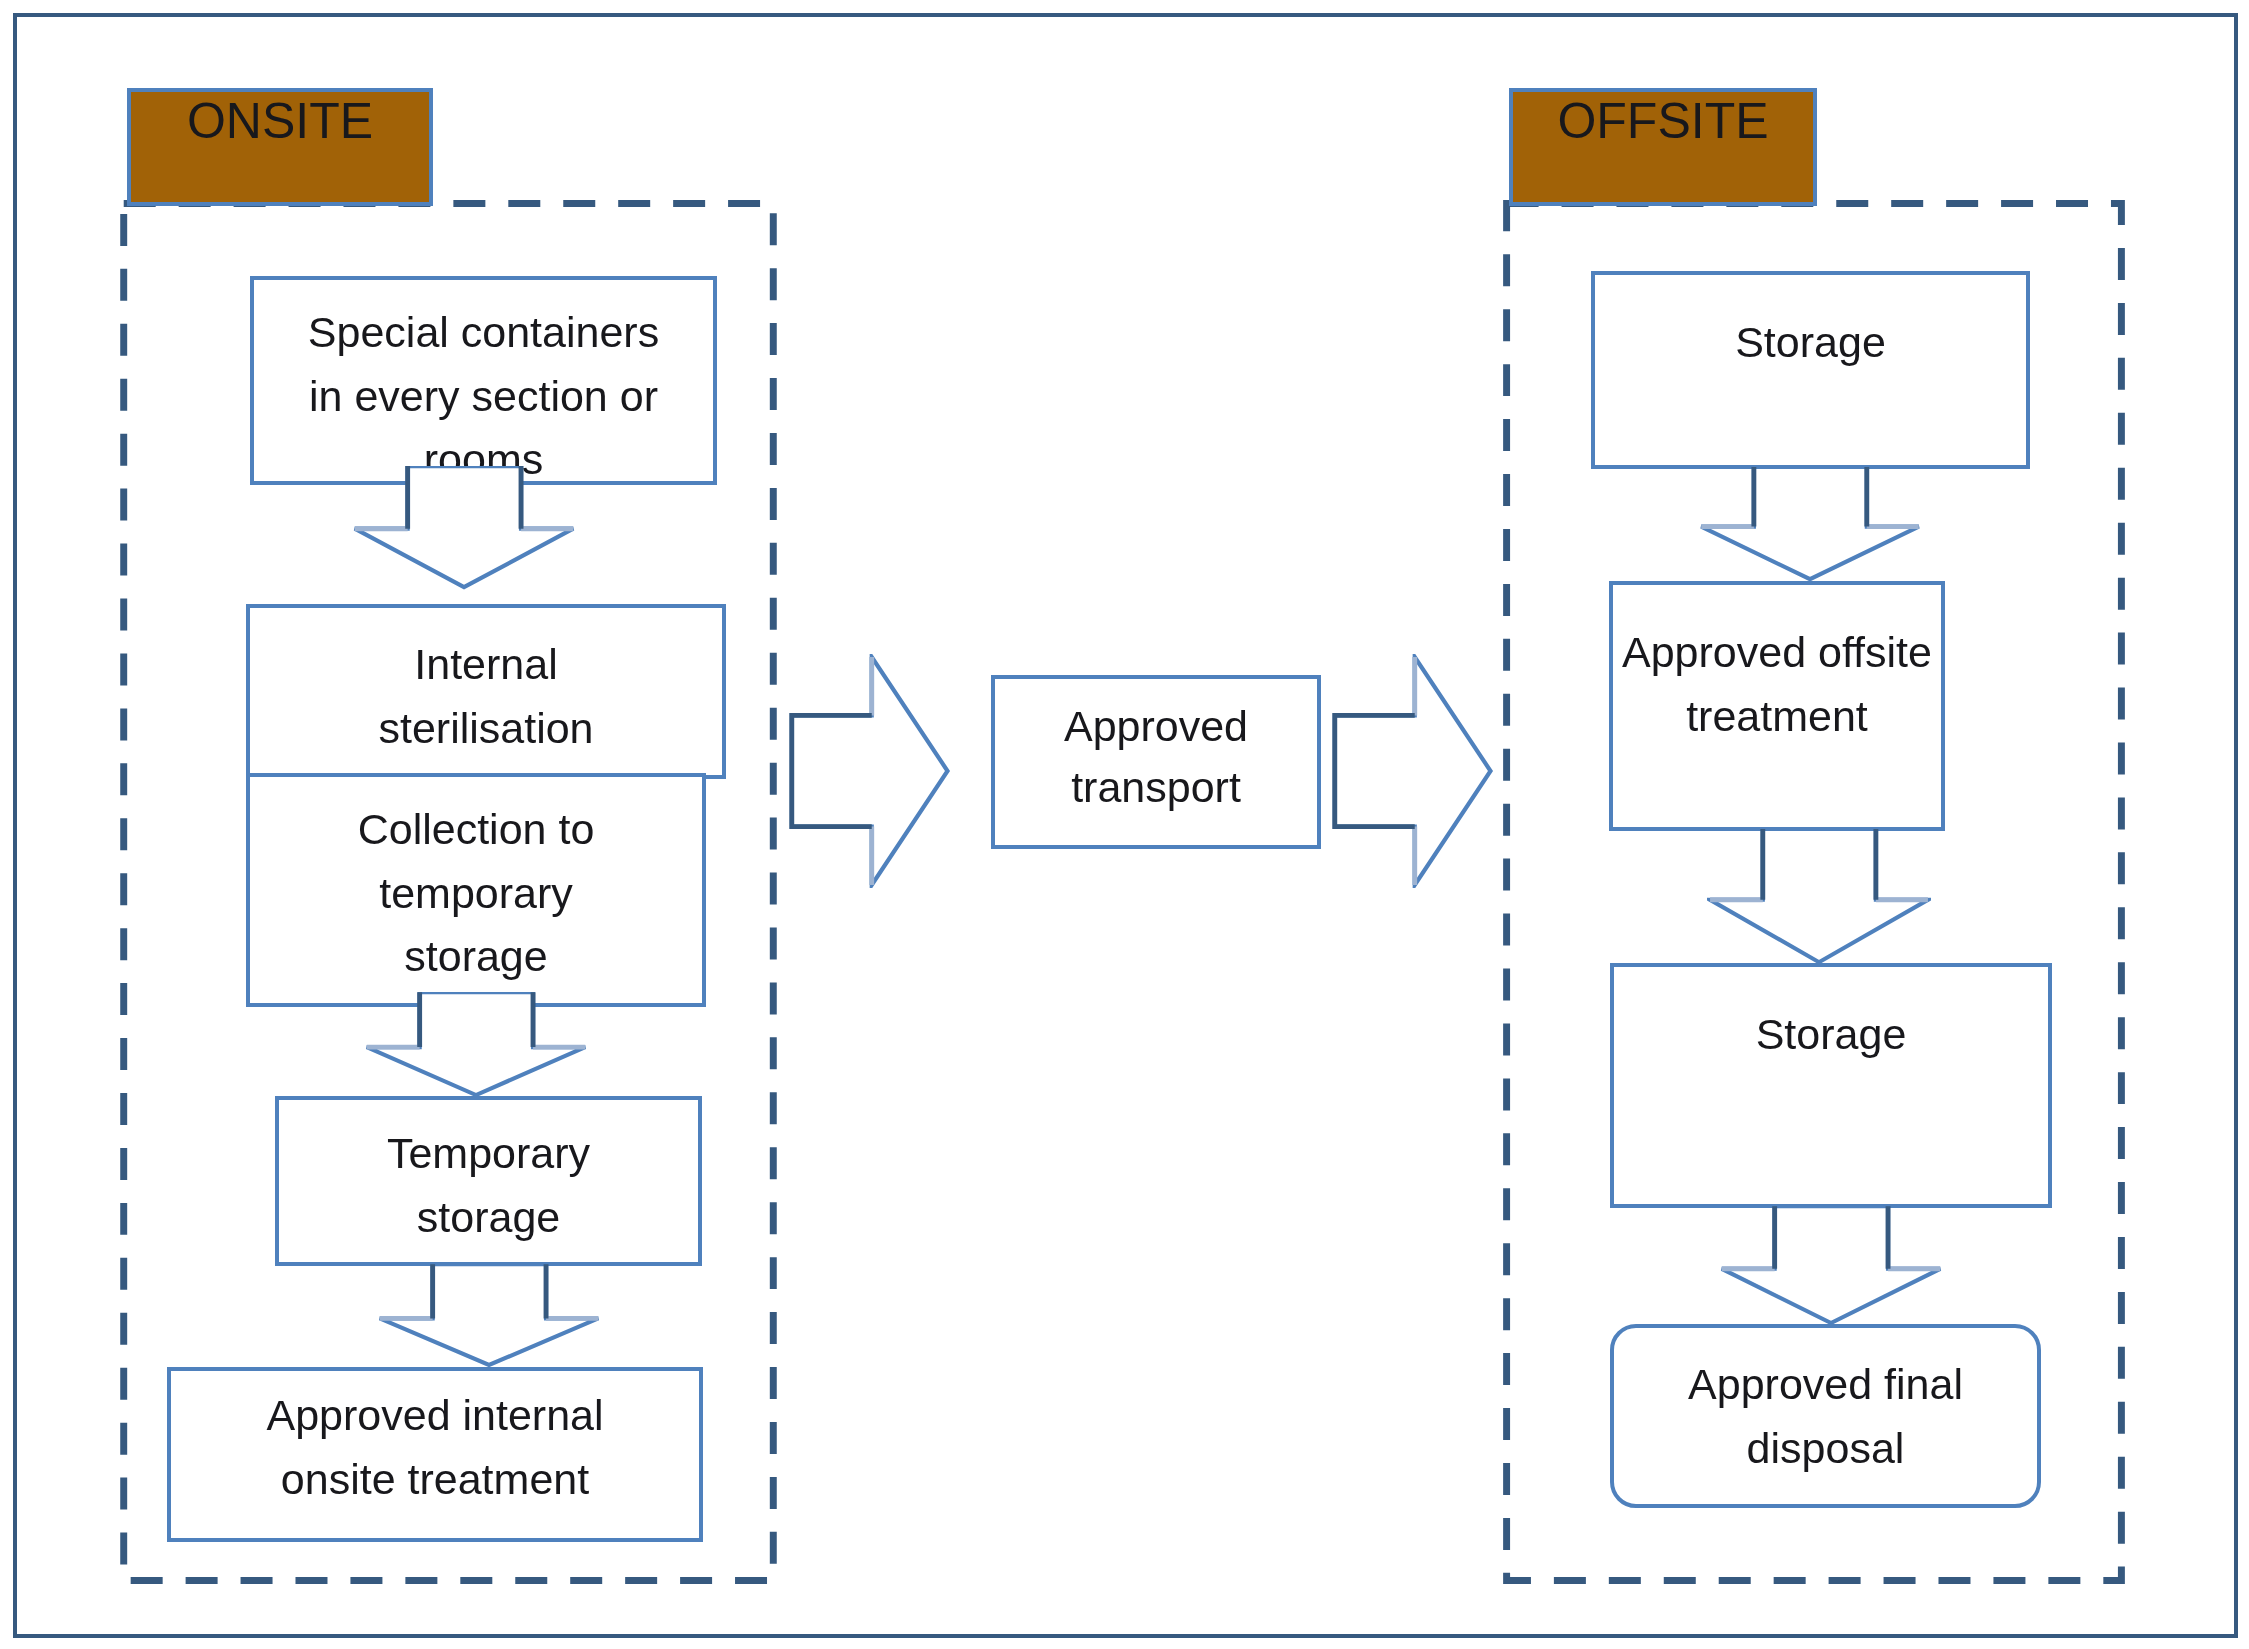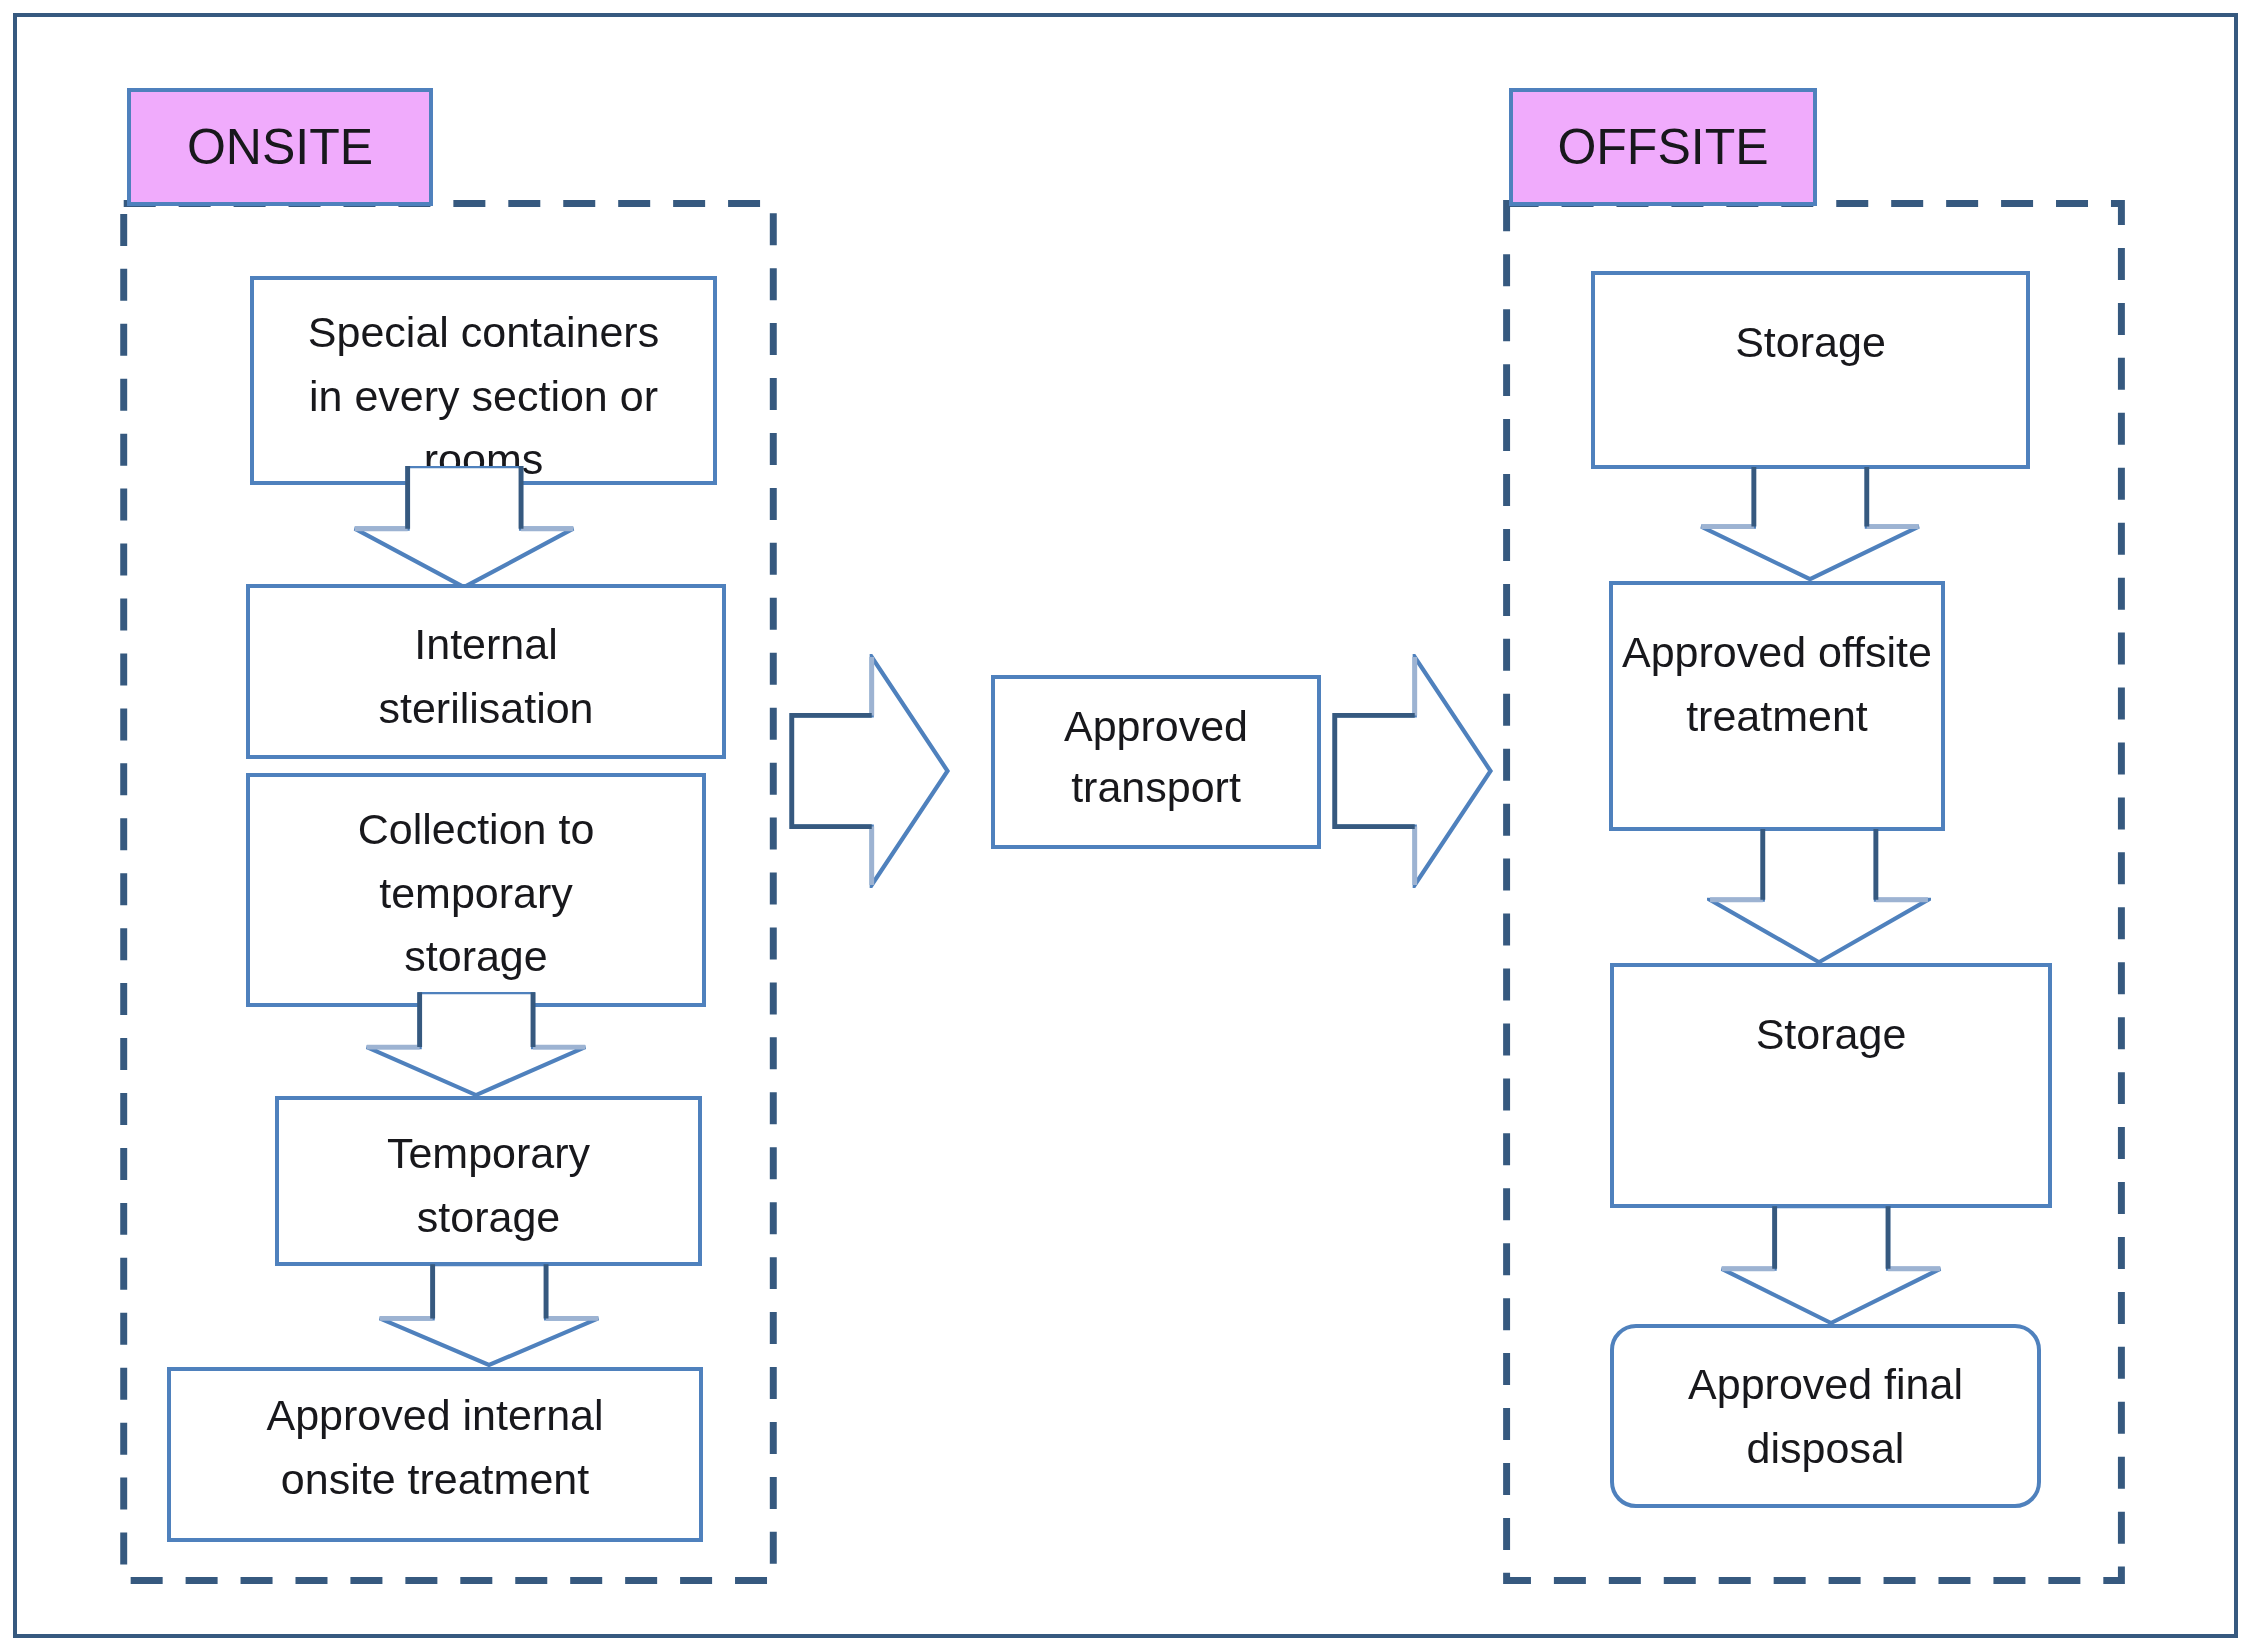--- a/index.html
+++ b/index.html
@@ -28,25 +28,25 @@
     align-items:flex-start;
     text-align:center;
     white-space:pre-line;
     font-size:43px;
     line-height:1.48;
     z-index:2;
   }
   .section-label{
     position:absolute;
     box-sizing:border-box;
-    background:#f0abfc;
+    background:#a16207;
     border:4.2px solid #4f81bd;
     display:flex;
     justify-content:center;
-    align-items:center;
+    align-items:flex-start;
     font-size:50px;
     z-index:3;
   }
   .arrow{position:absolute;z-index:2;}
   
   .b-special{padding-top:21px;}
   .b-internal{padding-top:25px;}
   .b-collection{padding-top:21px;}
   .b-temp{padding-top:22px;}
   .b-appint{padding-top:13px;}
@@ -83,21 +83,21 @@
 in every section or
 rooms</span>
   </div>
 
   <svg class="arrow" style="left:352px;top:466px;" width="224" height="124" viewBox="0 0 322 178">
     <polygon points="80,0 80,90 4,90 161,174 318,90 243,90 243,0" fill="#ffffff" stroke="#4f81bd" stroke-width="6"></polygon>
     <path d="M4,90 H80 M243,90 H318" stroke="#9db3d2" stroke-width="7" fill="none"></path>
     <path d="M80,0 V90 M243,0 V90" stroke="#36597f" stroke-width="7" fill="none"></path>
   </svg>
 
-  <div class="flow-box b-internal" style="left:246px;top:584px;width:480px;height:175px;">
+  <div class="flow-box b-internal" style="left:246px;top:604px;width:480px;height:175px;">
     <span>Internal
 sterilisation</span>
   </div>
   <div class="flow-box b-collection" style="left:246px;top:761px;width:460px;height:234px;margin-top:12px;">
     <span>Collection to
 temporary
 storage</span>
   </div>
 
   <svg class="arrow" style="left:364px;top:992px;" width="224" height="106" viewBox="0 0 322 152">

